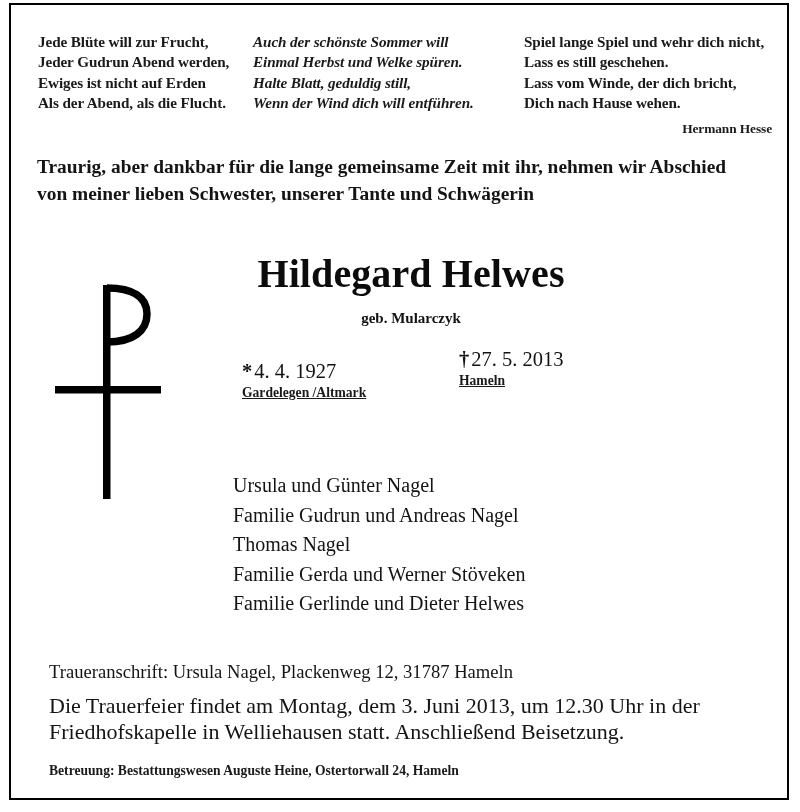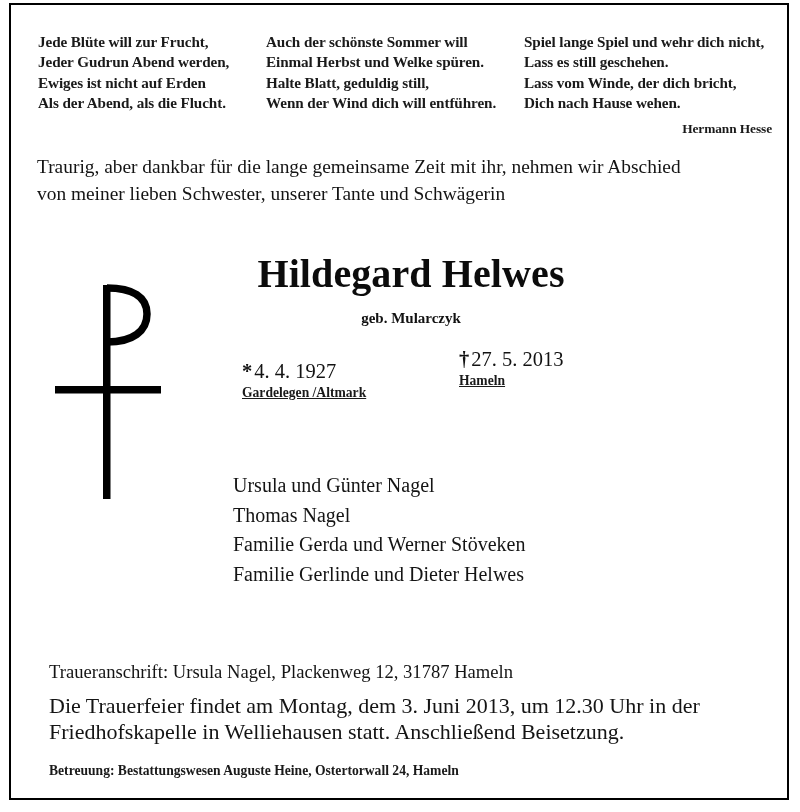--- a/index.html
+++ b/index.html
@@ -40,21 +40,21 @@
     position: absolute;
     top: 0;
     font-size: 15.2px;
     line-height: 20.4px;
     font-weight: 600;
     letter-spacing: -0.1px;
     color: #1a1a1a;
     white-space: nowrap;
   }
   .poem-col-1 { left: 27px; }
-  .poem-col-2 { left: 255px; }
+  .poem-col-2 { left: 242px; font-style: italic; }
   .poem-col-3 { left: 513px; }
   .poem-line { display: block; }
 
   .poem-author {
     position: absolute;
     left: 513px;
     top: 89px;
     width: 248px;
     text-align: right;
     font-size: 13.4px;
@@ -67,21 +67,21 @@
   
   .intro {
     position: absolute;
     left: 26px;
     top: 148px;
     width: 730px;
     font-size: 19.4px;
     line-height: 27px;
     color: #141414;
   }
-  .intro-line { display: block; }
+  .intro-line { display: block; font-weight: bold; }
 
   
   .cross {
     position: absolute;
     left: 30px;
     top: 262px;
     width: 135px;
     height: 232px;
   }
   .cross svg { display: block; }
@@ -245,20 +245,21 @@
       <span class="date-place">Gardelegen /Altmark</span>
     </div>
     <div class="date-group date-death">
       <span class="date-main"><span class="date-sym">†</span><span>27. 5. 2013</span></span>
       <span class="date-place">Hameln</span>
     </div>
   </div>
 
   <div class="survivors">
     <span class="survivor">Ursula und Günter Nagel</span>
+    <span class="survivor">Familie Gudrun und Andreas Nagel</span>
     <span class="survivor">Thomas Nagel</span>
     <span class="survivor">Familie Gerda und Werner Stöveken</span>
     <span class="survivor">Familie Gerlinde und Dieter Helwes</span>
   </div>
 
   <div class="addr">Traueranschrift: Ursula Nagel, Plackenweg 12, 31787 Hameln</div>
 
   <div class="ceremony">
     <span class="ceremony-line">Die Trauerfeier findet am Montag, dem 3. Juni 2013, um 12.30 Uhr in der</span>
     <span class="ceremony-line">Friedhofskapelle in Welliehausen statt. Anschließend Beisetzung.</span>

